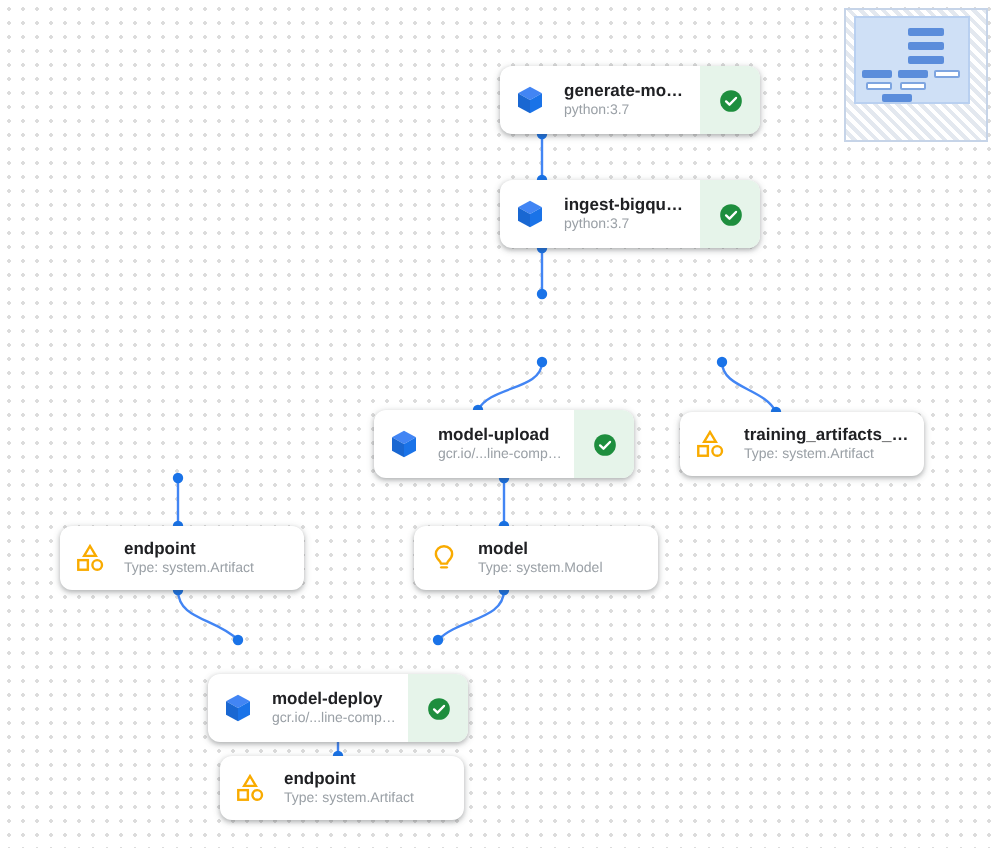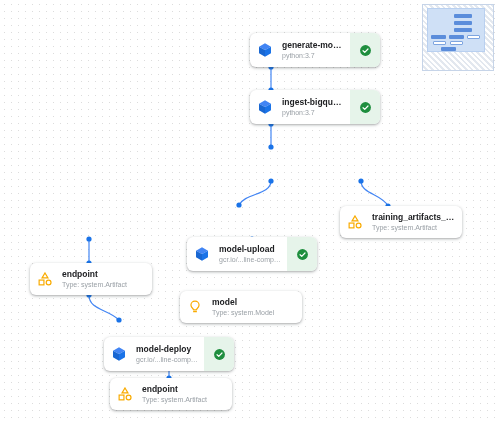--- a/index.html
+++ b/index.html
@@ -235,21 +235,21 @@
     <div class="status">
       <svg width="13" height="13" viewBox="0 0 24 24">
         <circle cx="12" cy="12" r="10" fill="#1e8e3e"></circle>
         <path d="M7.5 12.4 L10.6 15.4 L16.6 9.2" fill="none" stroke="#ffffff" stroke-width="2.2" stroke-linecap="round" stroke-linejoin="round"></path>
       </svg>
     </div>
   </div>
 
 
 
-  <div class="node task" style="left:187px; top:205px;margin-top:32px;">
+  <div class="node task" style="left:187px; top:205px;">
     <div class="node-icon">
       <svg width="16" height="16" viewBox="0 0 24 24">
         <path d="M12 2 L21 7 L12 12 L3 7 Z" fill="#4285f4"></path>
         <path d="M3 7 L12 12 L12 22 L3 17 Z" fill="#1967d2"></path>
         <path d="M21 7 L12 12 L12 22 L21 17 Z" fill="#1a73e8"></path>
       </svg>
     </div>
     <div class="node-body">
       <div class="node-title">model-upload</div>
       <div class="node-sub">gcr.io/...line-components:0.1.3</div>
@@ -283,21 +283,21 @@
         <rect x="3.2" y="13.6" width="7.2" height="7.2" fill="none" stroke="#f9ab00" stroke-width="1.8"></rect>
         <circle cx="17.4" cy="17.2" r="3.6" fill="none" stroke="#f9ab00" stroke-width="1.8"></circle>
       </svg>
     </div>
     <div class="node-body">
       <div class="node-title">endpoint</div>
       <div class="node-sub">Type: system.Artifact</div>
     </div>
   </div>
 
-  <div class="node artifact" style="left:180px; top:263px;margin-top:28px;">
+  <div class="node artifact" style="left:207px; top:263px;">
     <div class="node-icon">
       <svg width="16" height="16" viewBox="0 0 24 24">
         <path d="M12 3.2 C8.3 3.2 5.9 6 5.9 9 C5.9 11.3 7.3 12.9 8.6 14.2
                  C9.3 14.9 9.6 15.4 9.7 16.2 L14.3 16.2 C14.4 15.4 14.7 14.9
                  15.4 14.2 C16.7 12.9 18.1 11.3 18.1 9 C18.1 6 15.7 3.2 12 3.2 Z" fill="none" stroke="#f9ab00" stroke-width="1.8" stroke-linejoin="round"></path>
         <line x1="9.9" y1="19" x2="14.1" y2="19" stroke="#f9ab00" stroke-width="1.8" stroke-linecap="round"></line>
       </svg>
     </div>
     <div class="node-body">
       <div class="node-title">model</div>

